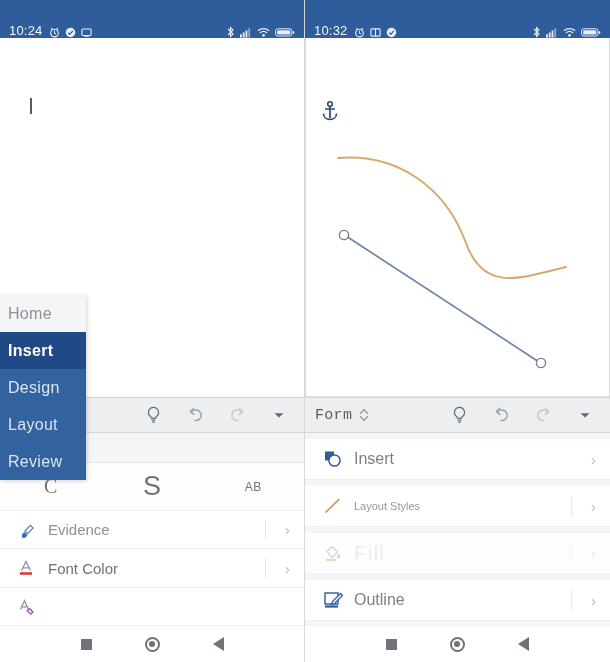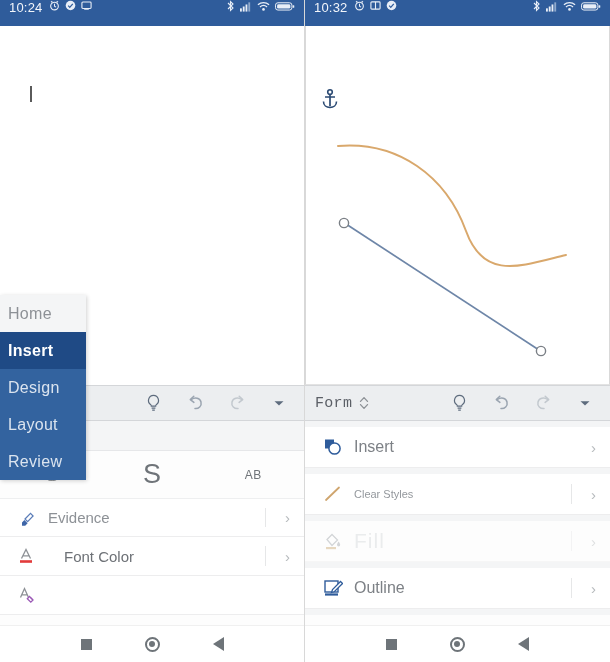--- a/index.html
+++ b/index.html
@@ -17,24 +17,24 @@
   .pane {
     position: relative;
     width: 305px; height: 662px;
     background: #ffffff;
     overflow: hidden;
   }
   .pane.left { border-right: 1px solid #d8d8d8; }
 
   
   .statusbar {
-    height: 26px;
+    height: 38px;
     background: #2f5c9b;
     display: flex;
-    align-items: flex-start;
+    align-items: flex-end;
     padding: 0 9px;
     color: #e8eef7;
     font-size: 12.5px;
     position: relative;
     z-index: 5;
   }
   .statusbar .clock {
     font-size: 13px;
     letter-spacing: .2px;
     color: #f2f5fa;
@@ -144,21 +144,21 @@
 
   .list-row {
     height: 38px;
     display: flex;
     align-items: center;
     padding: 0 14px;
     border-bottom: 1px solid #ededee;
     background: #ffffff;
     position: relative;
   }
-  .list-row.tall { height: 39px; gap: 16px; }
+  .list-row.tall { height: 39px; }
   .list-row .ico {
     width: 26px; height: 22px;
     display: flex; align-items: center; justify-content: center;
     margin-right: 8px;
     flex: 0 0 auto;
   }
   .list-row .lbl {
     font-size: 15px;
     color: #8d9196;
     white-space: nowrap;
@@ -572,21 +572,21 @@
       </div>
 
       <div class="rgap"></div>
 
       <div class="rrow">
         <span class="ico">
           <svg width="20" height="20" viewBox="0 0 20 20">
               <path d="M3 16L16 3.5" stroke="#cfa56e" stroke-width="1.8" stroke-linecap="round"></path>
             </svg>
         </span>
-        <span class="lbl small">Clear Styles</span>
+        <span class="lbl small">Layout Styles</span>
         <span class="sep"></span>
         <span class="chev">›</span>
       </div>
 
       <div class="rgap"></div>
 
       <div class="rrow row-faded">
         <span class="ico">
           <svg width="20" height="20" viewBox="0 0 20 20">
               <path d="M4 8.5l5-5 5.5 5.5L9 14.5z" fill="none" stroke="#9aa0a6" stroke-width="1.3"></path>

